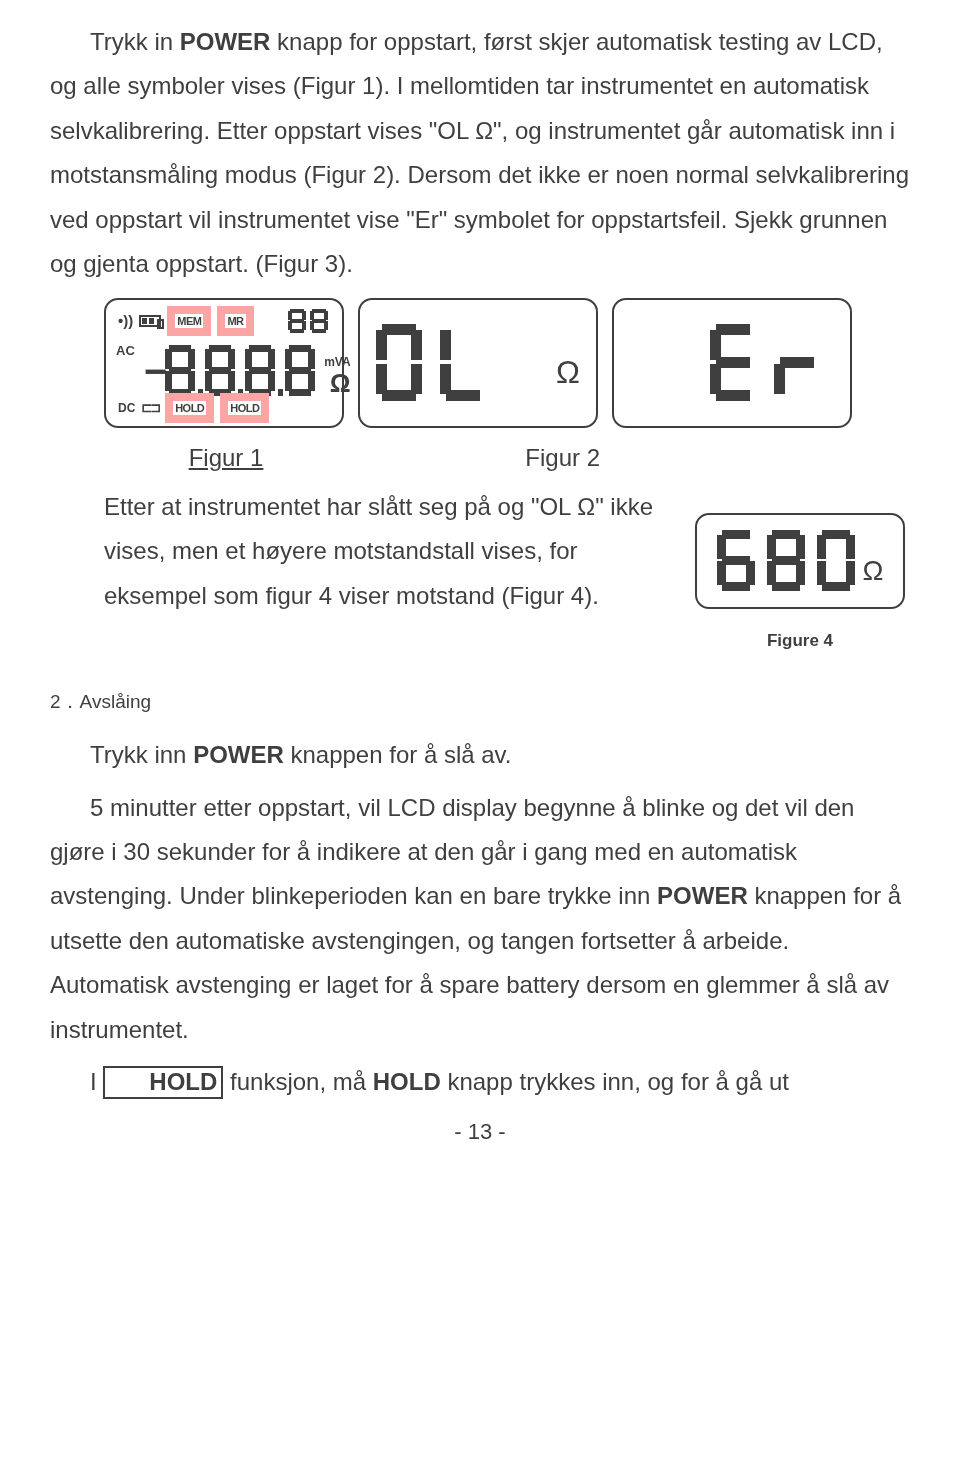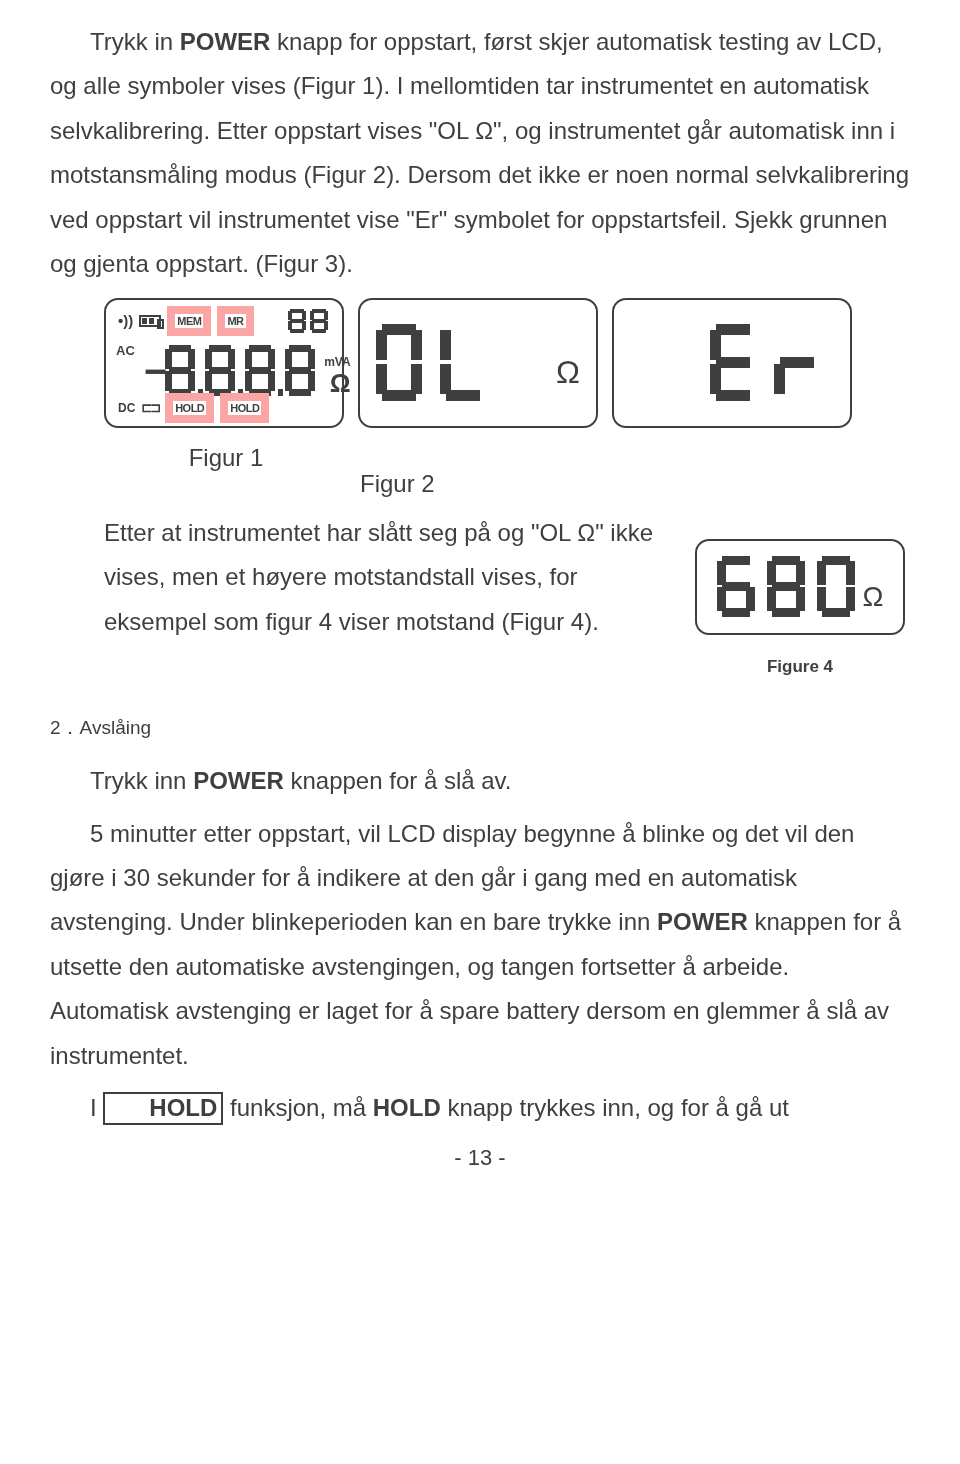--- a/index.html
+++ b/index.html
@@ -90,22 +90,22 @@
     font-size: 12px;
     font-weight: bold;
   }
 
   .fig-caption-row {
     display: flex;
     margin: 2px 0 4px 56px;
     font-size: 24px;
     color: #3f3f3f;
   }
-  .cap-slot1 { width: 240px; text-align: center; }
-  .cap-slot2 { width: 240px; text-align: left; margin-left:14px;margin-top:26px; }
+  .cap-slot1 { width: 240px; text-align: center; text-decoration: underline; }
+  .cap-slot2 { width: 240px; text-align: right; margin-left:14px; }
   .cap-slot3 { width: 240px; text-align: center; margin-left:14px; }
 
   .after-block {
     display: flex;
     gap: 20px;
     margin-top: 4px;
     align-items: flex-start;
   }
   .after-text {
     flex: 1;

